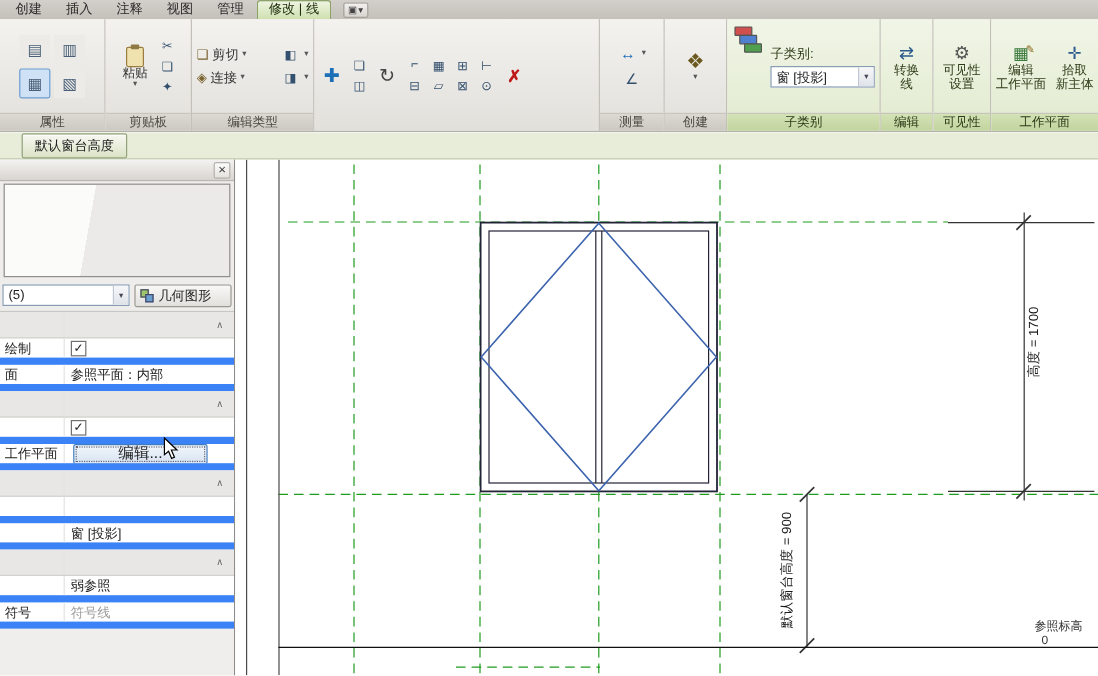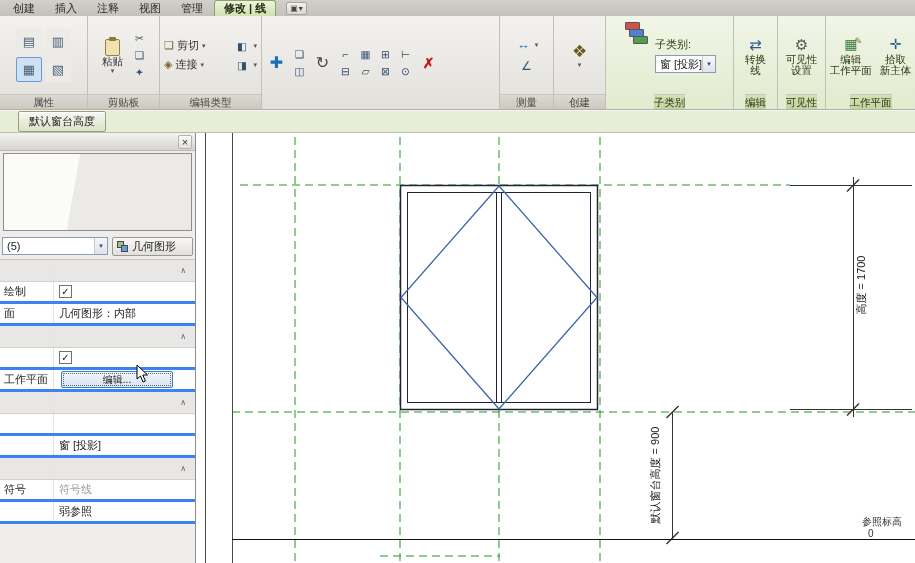--- a/index.html
+++ b/index.html
@@ -5,34 +5,34 @@
   * { margin:0; padding:0; box-sizing:border-box; }
   html,body { width:915px; height:563px; overflow:hidden; }
   body { position:relative; font-family:"Liberation Sans", sans-serif; background:#fff; color:#222; }
 
   
   #tabbar { position:absolute; top:0; left:0; width:915px; height:16px;
     background:linear-gradient(#d3d0cb,#c4c1bb); display:flex; align-items:flex-end;
     padding-left:4px; gap:2px; }
   .tab { font-size:11px; line-height:13px; padding:1px 9px 1px; color:#2b2b2b; }
   .tab.active { background:linear-gradient(#eef4e0,#cfe0b0); border:1px solid #8ba369;
-    border-bottom:none; border-radius:3px 3px 0 0; font-weight:bold; color:#20300e; }
+    border-bottom:none; border-radius:3px 3px 0 0; font-weight:normal; color:#20300e; }
   .ribbon-toggle { margin-left:8px; margin-bottom:1px; height:13px; display:flex; align-items:center;
     gap:1px; font-size:8px; color:#444; background:linear-gradient(#f2f1ee,#d8d5d0);
     border:1px solid #a6a39d; border-radius:2px; padding:0 3px; }
 
   
   #ribbon { position:absolute; top:16px; left:0; width:915px; height:94px; display:flex;
     background:#e6e4e0; border-bottom:1px solid #b3b0aa; }
   .panel { display:flex; flex-direction:column; border-right:1px solid #c3c0ba;
     background:linear-gradient(#f3f2ef,#e2e0db); overflow:hidden; }
   .pbody { flex:1; position:relative; padding:2px; display:flex; }
   .plabel { height:15px; line-height:15px; text-align:center; font-size:10.5px; color:#4a4843;
     background:linear-gradient(#dcd9d3,#ccc9c2); border-top:1px solid #c8c5bf; }
-  .panel.ctx { background:linear-gradient(#f1f5e7,#e1ebcf);align-items:center; }
+  .panel.ctx { background:linear-gradient(#f1f5e7,#e1ebcf); }
   .panel.ctx .plabel { background:linear-gradient(#d4e2b6,#c1d49e); color:#2c3a16; }
 
   .propgrid { display:grid; grid-template-columns:26px 26px; grid-auto-rows:25px; gap:3px;
     justify-content:center; align-content:center; flex:1; }
   .picon { display:flex; align-items:center; justify-content:center; font-size:13px; color:#4a6078;
     border:1px solid transparent; border-radius:2px; background:#ecebe8; }
   .picon.selected { background:#cfe2f5; border-color:#6b9bd2; }
 
   .bigbtn { display:flex; flex-direction:column; align-items:center; justify-content:flex-start;
     padding:2px 3px; border-radius:2px; }
@@ -90,30 +90,30 @@
   .edit-type-btn { flex:1; height:19px; display:flex; align-items:center; gap:4px; font-size:11px;
     background:linear-gradient(#f8f8f7,#e2e0dc); border:1px solid #9a988f; border-radius:2px;
     padding:0 4px; color:#222; white-space:nowrap; }
   .et-icon { width:11px; height:11px; position:relative; flex:0 0 11px; }
   .et-icon i { position:absolute; width:7px; height:7px; border:1px solid #446; }
   .et-icon i:nth-child(1){ left:0; top:0; background:#9fc46a; }
   .et-icon i:nth-child(2){ left:4px; top:4px; background:#6a9fd0; }
 
   .grid { flex:1; background:#fff; border-top:1px solid #c9c7c3; display:flex; flex-direction:column;
     font-size:11px; overflow:hidden; }
-  .prow { height:22px; flex:0 0 22px; display:flex; align-items:center; border-bottom:3px solid #3b82f6; }
+  .prow { height:22px; flex:0 0 22px; display:flex; align-items:center; border-bottom:6px solid #3b82f6; }
   .prow .lbl { width:54px; flex:0 0 54px; padding-left:4px; height:100%; display:flex; align-items:center;
     border-right:1px solid #e4e3e1; overflow:hidden; white-space:nowrap; color:#222; }
   .prow .val { flex:1; padding-left:5px; height:100%; display:flex; align-items:center; overflow:hidden;
     white-space:nowrap; color:#222; }
   .prow.section { background:#e8e7e5; border-bottom:1px solid #d2d1ce; }
   .chev { margin-left:auto; margin-right:9px; color:#666; font-size:8px; }
   .checkbox { width:13px; height:13px; border:1px solid #707070; background:#fff; display:flex;
     align-items:center; justify-content:center; font-size:10px; color:#222; }
-  .edit-btn { width:112px; height:17px; margin-left:2px; font-size:10px; display:flex; align-items:center;
+  .edit-btn { width:112px; height:17px; margin-left:2px; font-size:13px; display:flex; align-items:center;
     justify-content:center; background:linear-gradient(#f2f6fb,#d8e4f2); border:1px solid #3e7bbf;
     border-radius:2px; outline:1px dotted #667; outline-offset:-3px; color:#222; }
   .val.muted { color:#9a9a9a; }
   .grid-filler { flex:1; background:#efeeec; }
 
   
   #canvas { position:absolute; left:196px; top:133px; width:719px; height:430px; background:#ffffff;
     overflow:hidden; }
 
   #cursor { position:absolute; left:136px; top:364px; width:14px; height:20px; z-index:60;
@@ -343,21 +343,21 @@
     <div class="prow">
       <div class="lbl">绘制</div>
       <div class="val">
           <span class="checkbox">
             <span>✓</span>
           </span>
         </div>
     </div>
     <div class="prow">
       <div class="lbl">面</div>
-      <div class="val">几何图形：内部</div>
+      <div class="val">参照平面：内部</div>
     </div>
     <div class="prow section">
       <div class="lbl"></div>
       <span class="chev">∧</span>
     </div>
     <div class="prow">
       <div class="lbl"></div>
       <div class="val">
           <span class="checkbox">
             <span>✓</span>
@@ -380,26 +380,26 @@
     </div>
     <div class="prow">
       <div class="lbl"></div>
       <div class="val">窗 [投影]</div>
     </div>
     <div class="prow section">
       <div class="lbl"></div>
       <span class="chev">∧</span>
     </div>
     <div class="prow">
+      <div class="lbl"></div>
+      <div class="val">弱参照</div>
+    </div>
+    <div class="prow">
       <div class="lbl">符号</div>
       <div class="val muted">符号线</div>
-    </div>
-    <div class="prow">
-      <div class="lbl"></div>
-      <div class="val">弱参照</div>
     </div>
     <div class="grid-filler"></div>
   </div>
 </div>
 
 <div id="canvas">
   <svg width="719" height="430" viewBox="0 0 719 430" xmlns="http://www.w3.org/2000/svg" font-family="Liberation Sans, sans-serif">
 
     <g stroke="#1f9b1f" stroke-width="1" stroke-dasharray="8,5" fill="none">
       <line x1="99" y1="4" x2="99" y2="430"></line>

